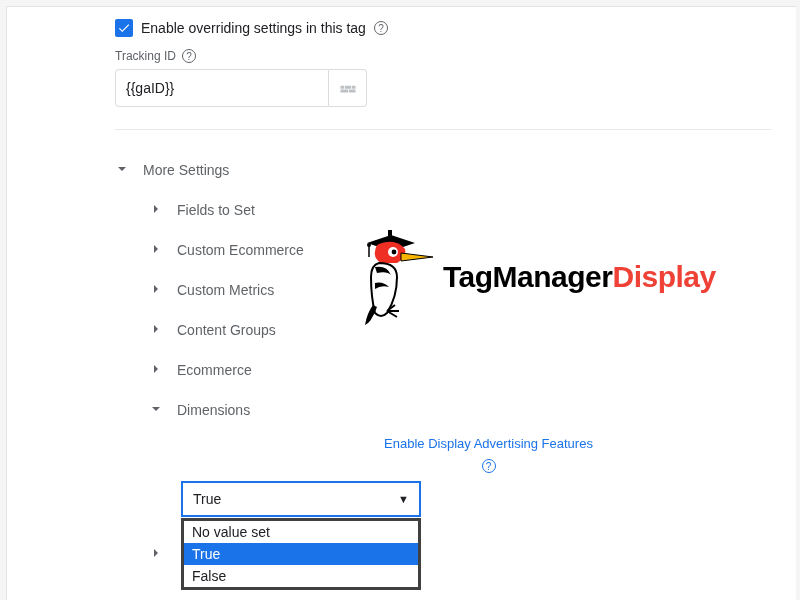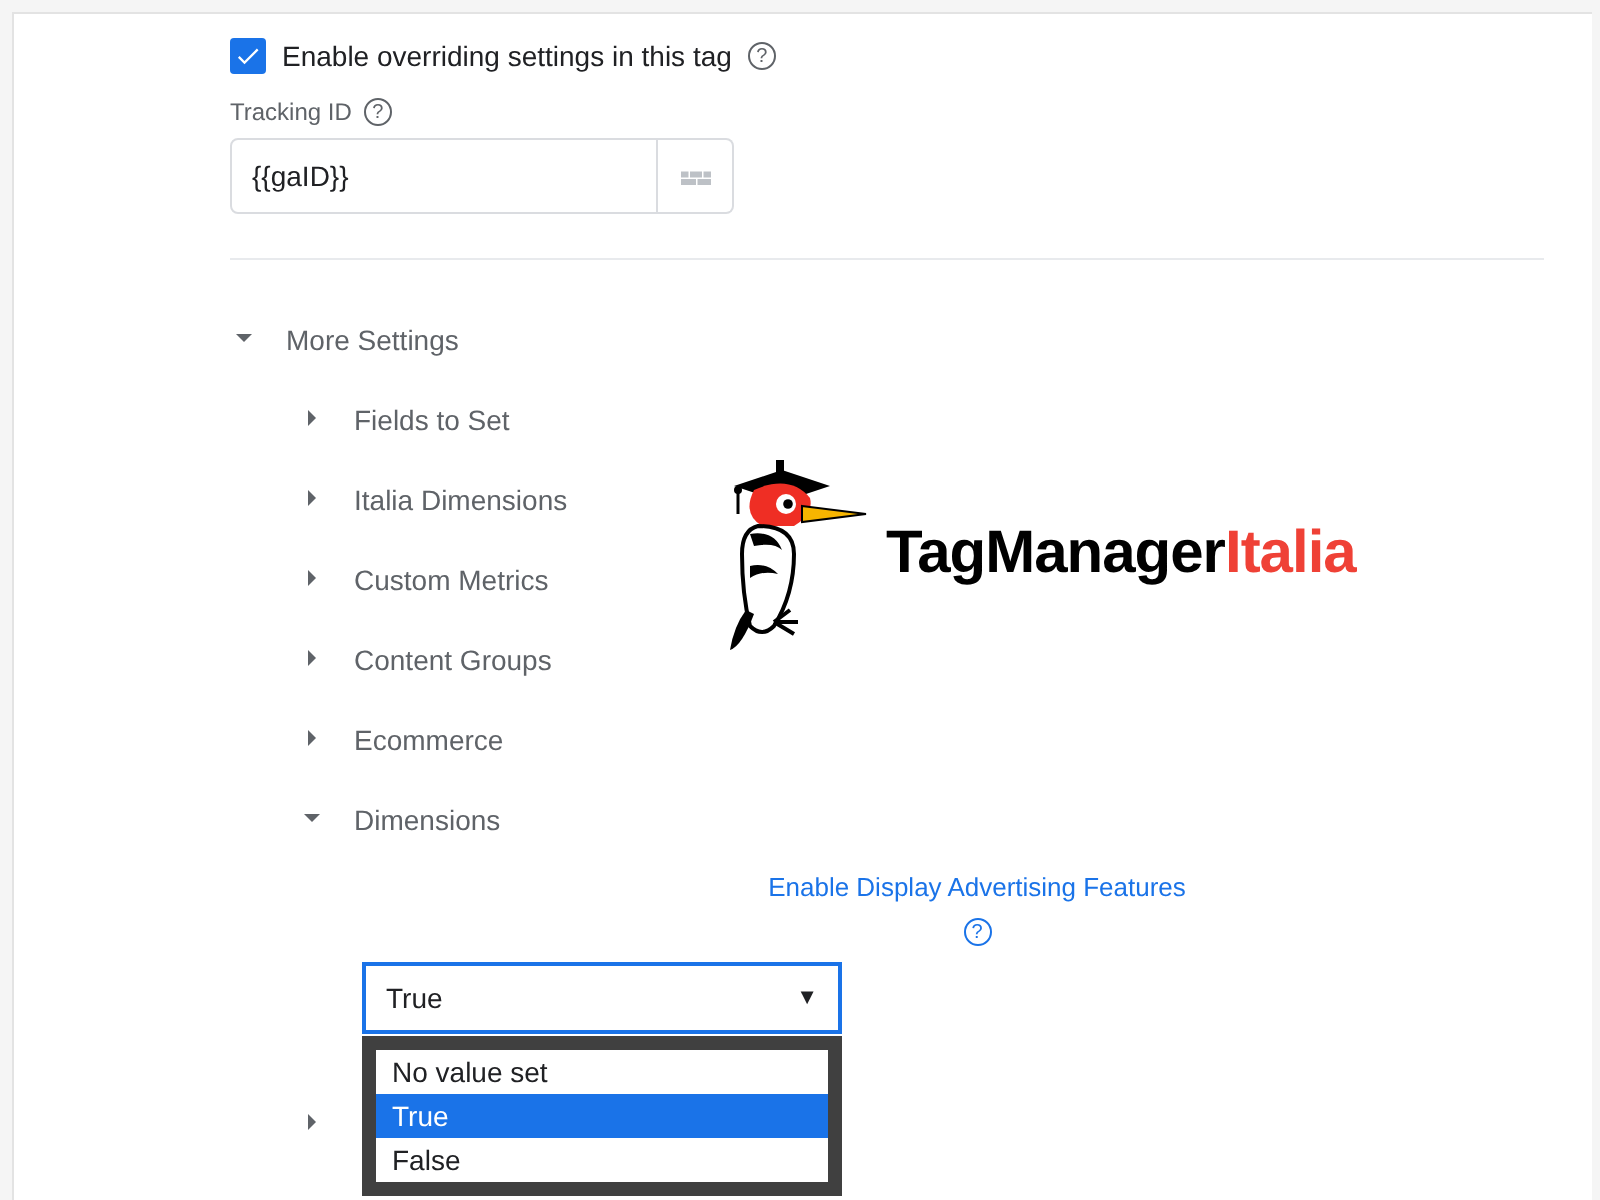--- a/index.html
+++ b/index.html
@@ -29,21 +29,21 @@
   .chev { width:12px; height:12px; display:inline-flex; }
   .chev svg { width:10px; height:10px; fill:#5f6368; }
   .sub { padding-left:34px; }
   .sub2 { padding-left:30px; }
 
   .adv-label { color:#1a73e8; font-size:13px; display:flex; align-items:center; gap:8px; margin:6px 0 8px 0;flex-direction:column; }
   .adv-help { border-color:#1a73e8; color:#1a73e8; }
 
   .select-box { width:240px; height:36px; border:2px solid #1a73e8; border-radius:0; padding:0 10px; display:flex; align-items:center; justify-content:space-between; font-size:14px; color:#202124; background:#fff; position:relative; }
   .caret { font-size:11px; color:#202124; }
-  .dropdown { width:240px; border:7px solid #404040; margin-top:1px; background:#fff; }
+  .dropdown { width:240px; border:3px solid #404040; margin-top:1px; background:#fff; }
   .option { height:22px; padding:0 8px; font-size:14px; display:flex; align-items:center; color:#202124; cursor:pointer; }
   .option.sel { background:#1a73e8; color:#fff; }
 
   .logo { position:absolute; left:340px; top:220px; pointer-events:none; display:flex; align-items:center; gap:6px; }
   .logo-text { font-size:30px; font-weight:700; color:#000; letter-spacing:-0.5px; }
   .logo-text .ital { color:#ef4136; }
   .bird { position:relative; width:90px; height:100px; }
 </style>
 </head>
 <body>
@@ -98,21 +98,21 @@
               </svg>
             </span>
           <span class="lbl">Fields to Set</span>
         </div>
         <div class="node">
           <span class="chev">
               <svg viewBox="0 0 10 10">
                 <path d="M3 1l4 4-4 4z"></path>
               </svg>
             </span>
-          <span class="lbl">Italia Dimensions</span>
+          <span class="lbl">Custom Ecommerce</span>
         </div>
         <div class="node">
           <span class="chev">
               <svg viewBox="0 0 10 10">
                 <path d="M3 1l4 4-4 4z"></path>
               </svg>
             </span>
           <span class="lbl">Custom Metrics</span>
         </div>
         <div class="node">
@@ -188,18 +188,18 @@
           <path d="M32 36 Q50 36 50 50 Q50 70 40 86 Q34 92 28 86 Q24 70 24 50 Q24 38 32 36 Z" fill="#fff" stroke="#000" stroke-width="2"></path>
           <path d="M28 40 Q40 38 44 48 Q40 44 30 46 Z" fill="#000"></path>
           <path d="M28 56 Q36 54 42 60 Q34 58 28 62 Z" fill="#000"></path>
 
           <path d="M30 80 Q24 96 18 98 Q20 86 26 78 Z" fill="#000"></path>
 
           <path d="M40 84 L50 90 M40 84 L52 84 M40 84 L48 78" stroke="#000" stroke-width="2" fill="none"></path>
         </svg>
       </div>
       <div class="logo-text">
-        <span>TagManager</span><span class="ital">Italia</span>
+        <span>TagManager</span><span class="ital">Display</span>
       </div>
     </div>
 
   </div>
 </div>
 
 </body></html>

